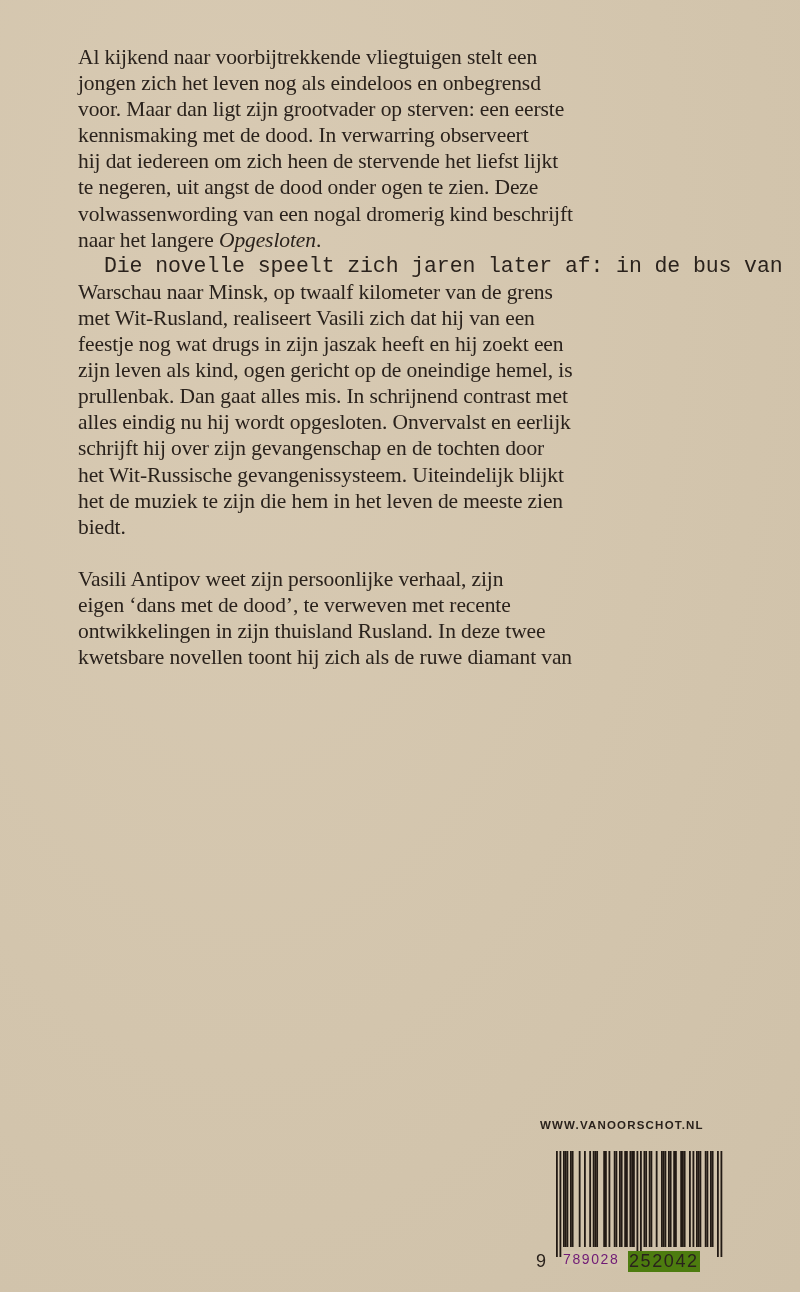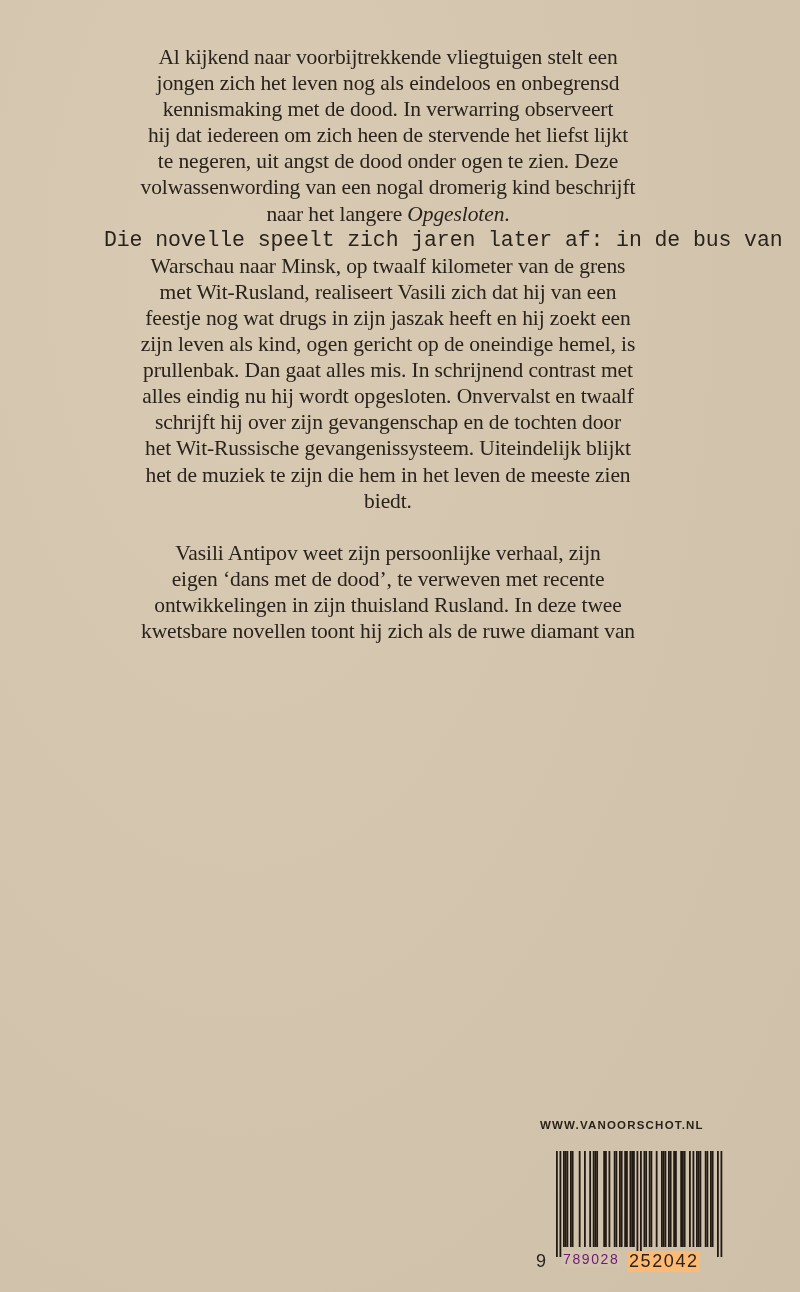--- a/index.html
+++ b/index.html
@@ -24,21 +24,20 @@
     font-size: 21.5px;
     line-height: 26.1px;
     letter-spacing: -0.1px;
   }
   .para {
     margin: 0;
   }
   .para .line {
     display: block;
     white-space: nowrap;
-    text-align: center;
   }
   .para.indent .line:first-child {
     text-indent: 26px;
     font-family: Liberation Mono, monospace;
   }
   .spacer {
     height: 26px;
   }
   em {
     font-style: italic;
@@ -88,45 +87,46 @@
     padding: 0 1px;
   }
   .digits-right {
     position: absolute;
     left: 92px;
     top: 100px;
     font-family: "Liberation Sans", "DejaVu Sans", sans-serif;
     font-size: 18px;
     letter-spacing: 1.6px;
     color: #2a221c;
-    background: #fdba74;
+    background: #4d7c0f;
     padding: 0 1px;
   }
 </style>
 </head>
 <body>
 
 <div class="blurb" id="blurb">
     <p class="para">
       <span class="line"><span>Al kijkend naar voorbijtrekkende vliegtuigen stelt een</span></span>
       <span class="line"><span>jongen zich het leven nog als eindeloos en onbegrensd</span></span>
+      <span class="line"><span>voor. Maar dan ligt zijn grootvader op sterven: een eerste</span></span>
       <span class="line"><span>kennismaking met de dood. In verwarring observeert</span></span>
       <span class="line"><span>hij dat iedereen om zich heen de stervende het liefst lijkt</span></span>
       <span class="line"><span>te negeren, uit angst de dood onder ogen te zien. Deze</span></span>
       <span class="line"><span>volwassenwording van een nogal dromerig kind beschrijft</span></span>
       <span class="line"><span>naar het langere </span><em>Opgesloten</em><span>.</span></span>
     </p>
     <p class="para indent">
       <span class="line"><span>Die novelle speelt zich jaren later af: in de bus van</span></span>
       <span class="line"><span>Warschau naar Minsk, op twaalf kilometer van de grens</span></span>
       <span class="line"><span>met Wit-Rusland, realiseert Vasili zich dat hij van een</span></span>
       <span class="line"><span>feestje nog wat drugs in zijn jaszak heeft en hij zoekt een</span></span>
       <span class="line"><span>zijn leven als kind, ogen gericht op de oneindige hemel, is</span></span>
       <span class="line"><span>prullenbak. Dan gaat alles mis. In schrijnend contrast met</span></span>
-      <span class="line"><span>alles eindig nu hij wordt opgesloten. Onvervalst en twaalf</span></span>
+      <span class="line"><span>alles eindig nu hij wordt opgesloten. Onvervalst en eerlijk</span></span>
       <span class="line"><span>schrijft hij over zijn gevangenschap en de tochten door</span></span>
       <span class="line"><span>het Wit-Russische gevangenissysteem. Uiteindelijk blijkt</span></span>
       <span class="line"><span>het de muziek te zijn die hem in het leven de meeste zien</span></span>
       <span class="line"><span>biedt.</span></span>
     </p>
     <div class="spacer"></div>
     <p class="para">
       <span class="line"><span>Vasili Antipov weet zijn persoonlijke verhaal, zijn</span></span>
       <span class="line"><span>eigen ‘dans met de dood’, te verweven met recente</span></span>
       <span class="line"><span>ontwikkelingen in zijn thuisland Rusland. In deze twee</span></span>

